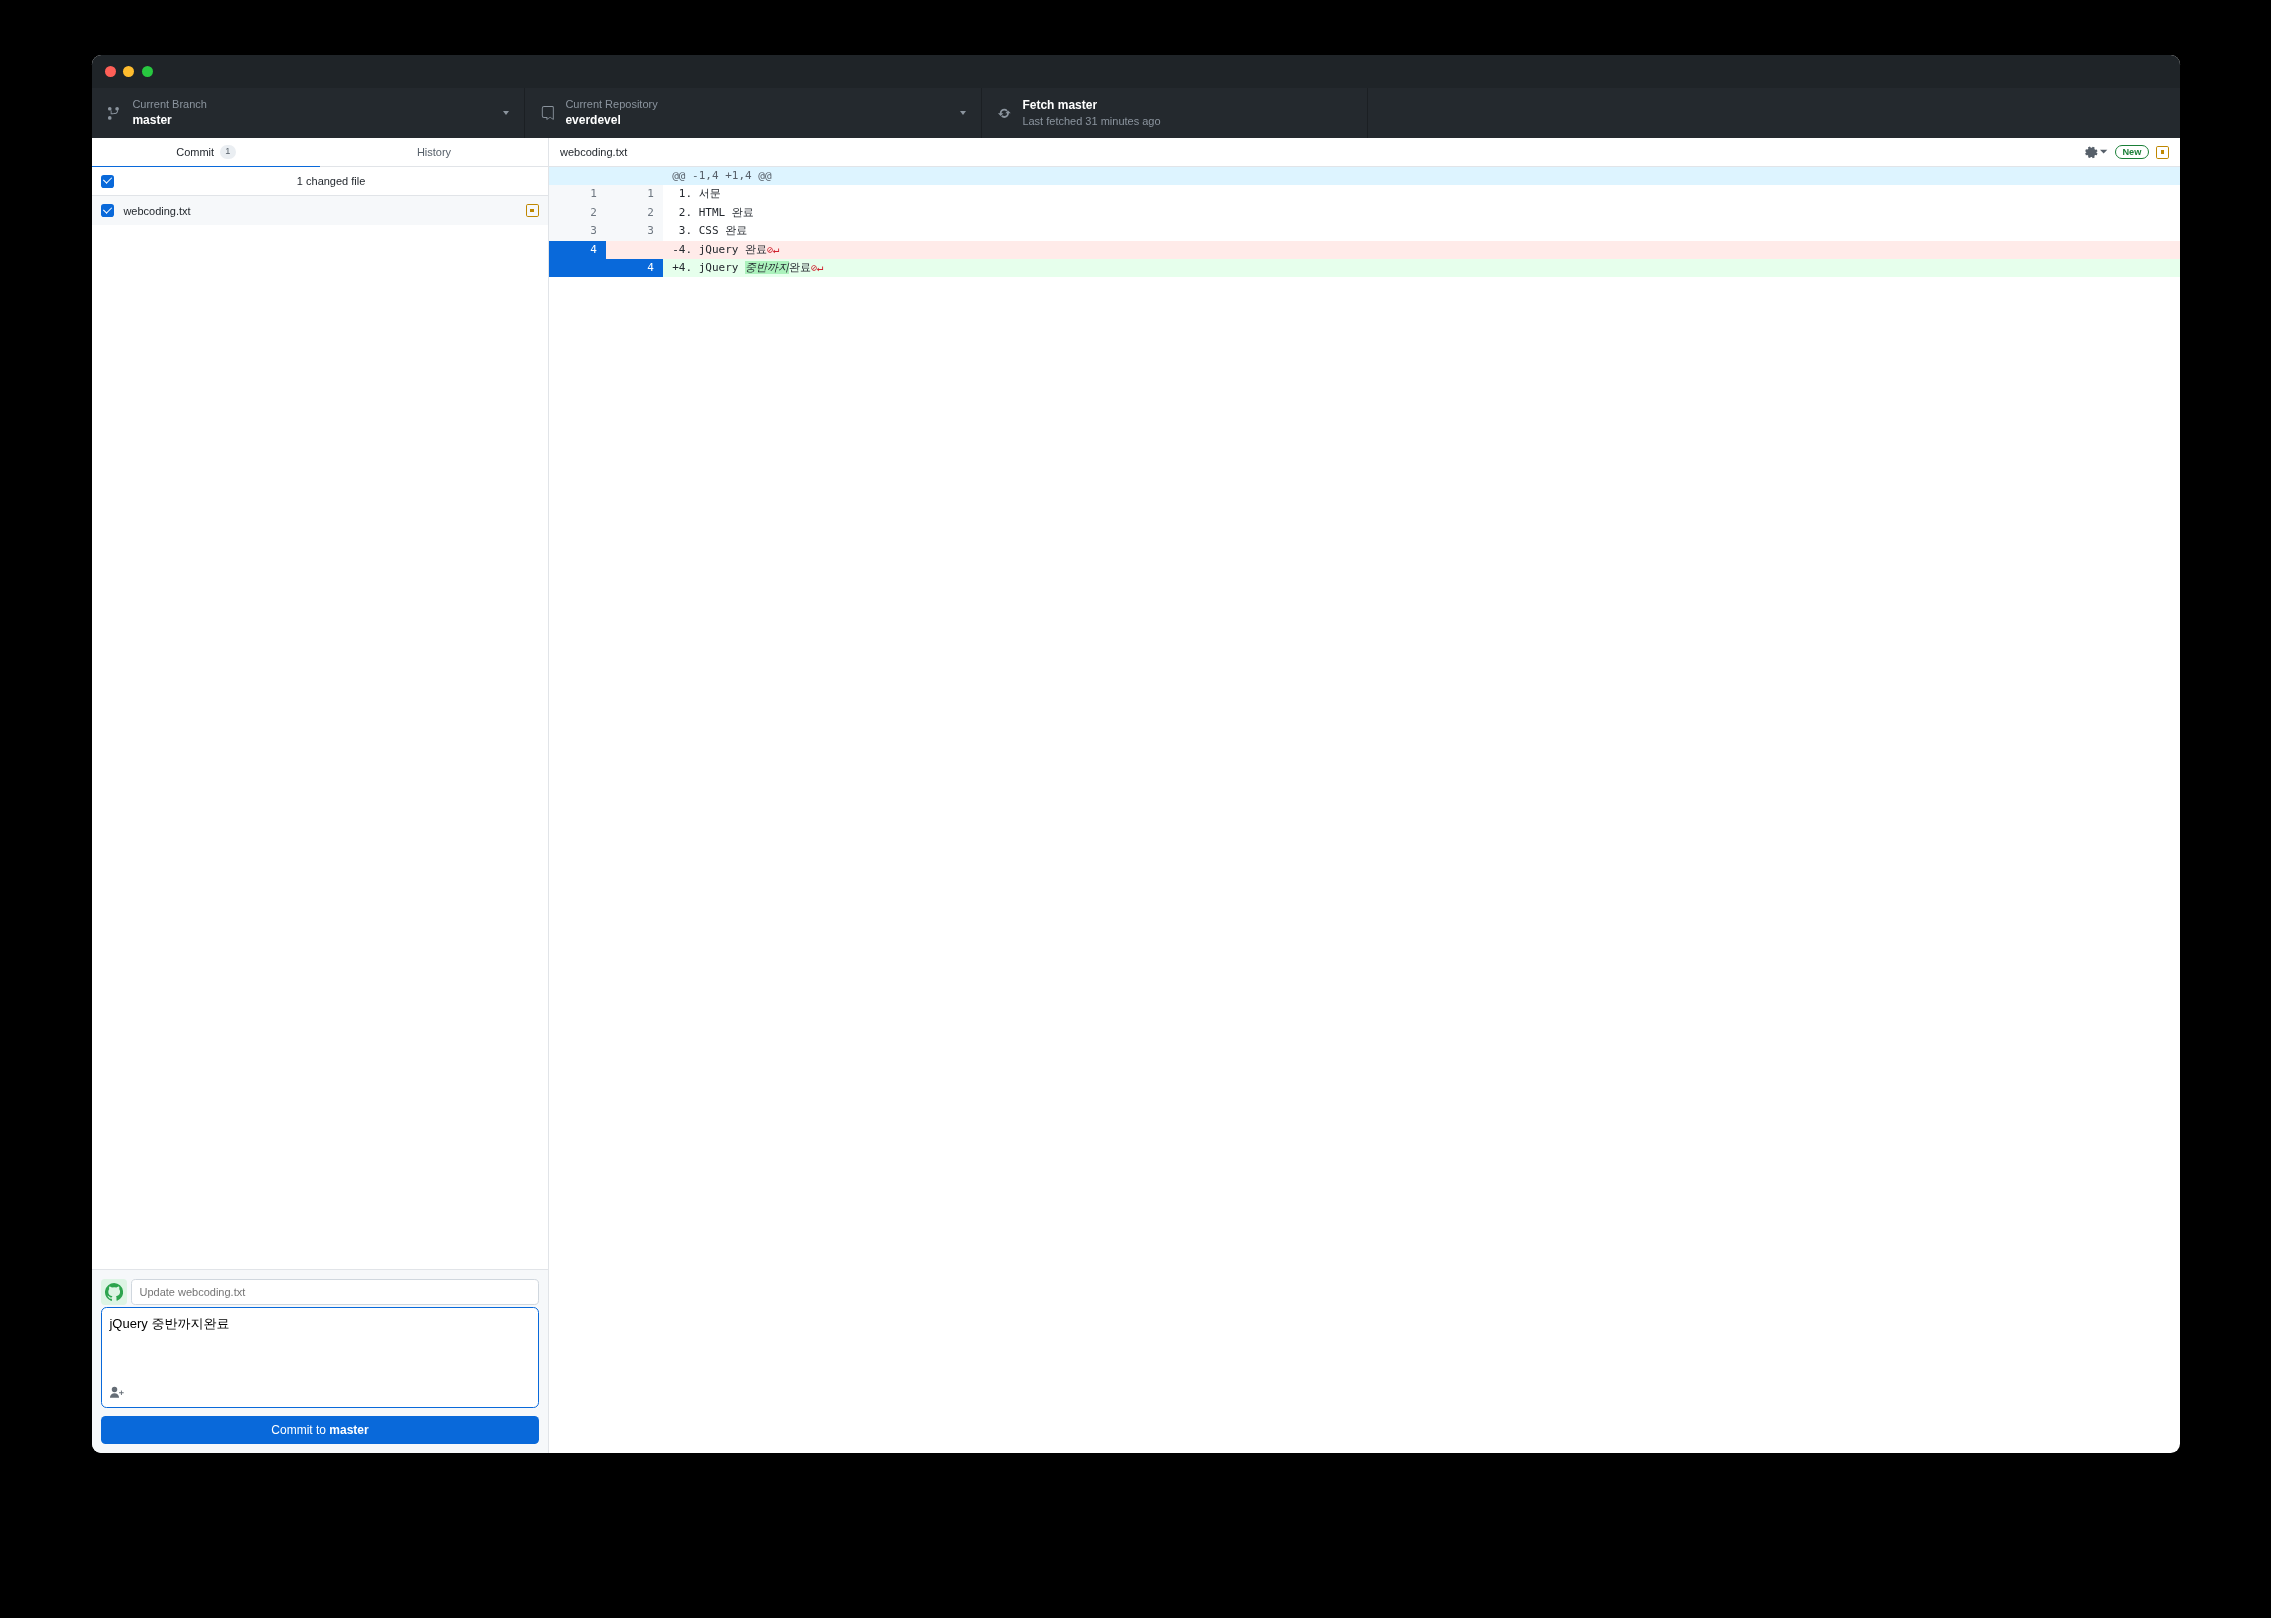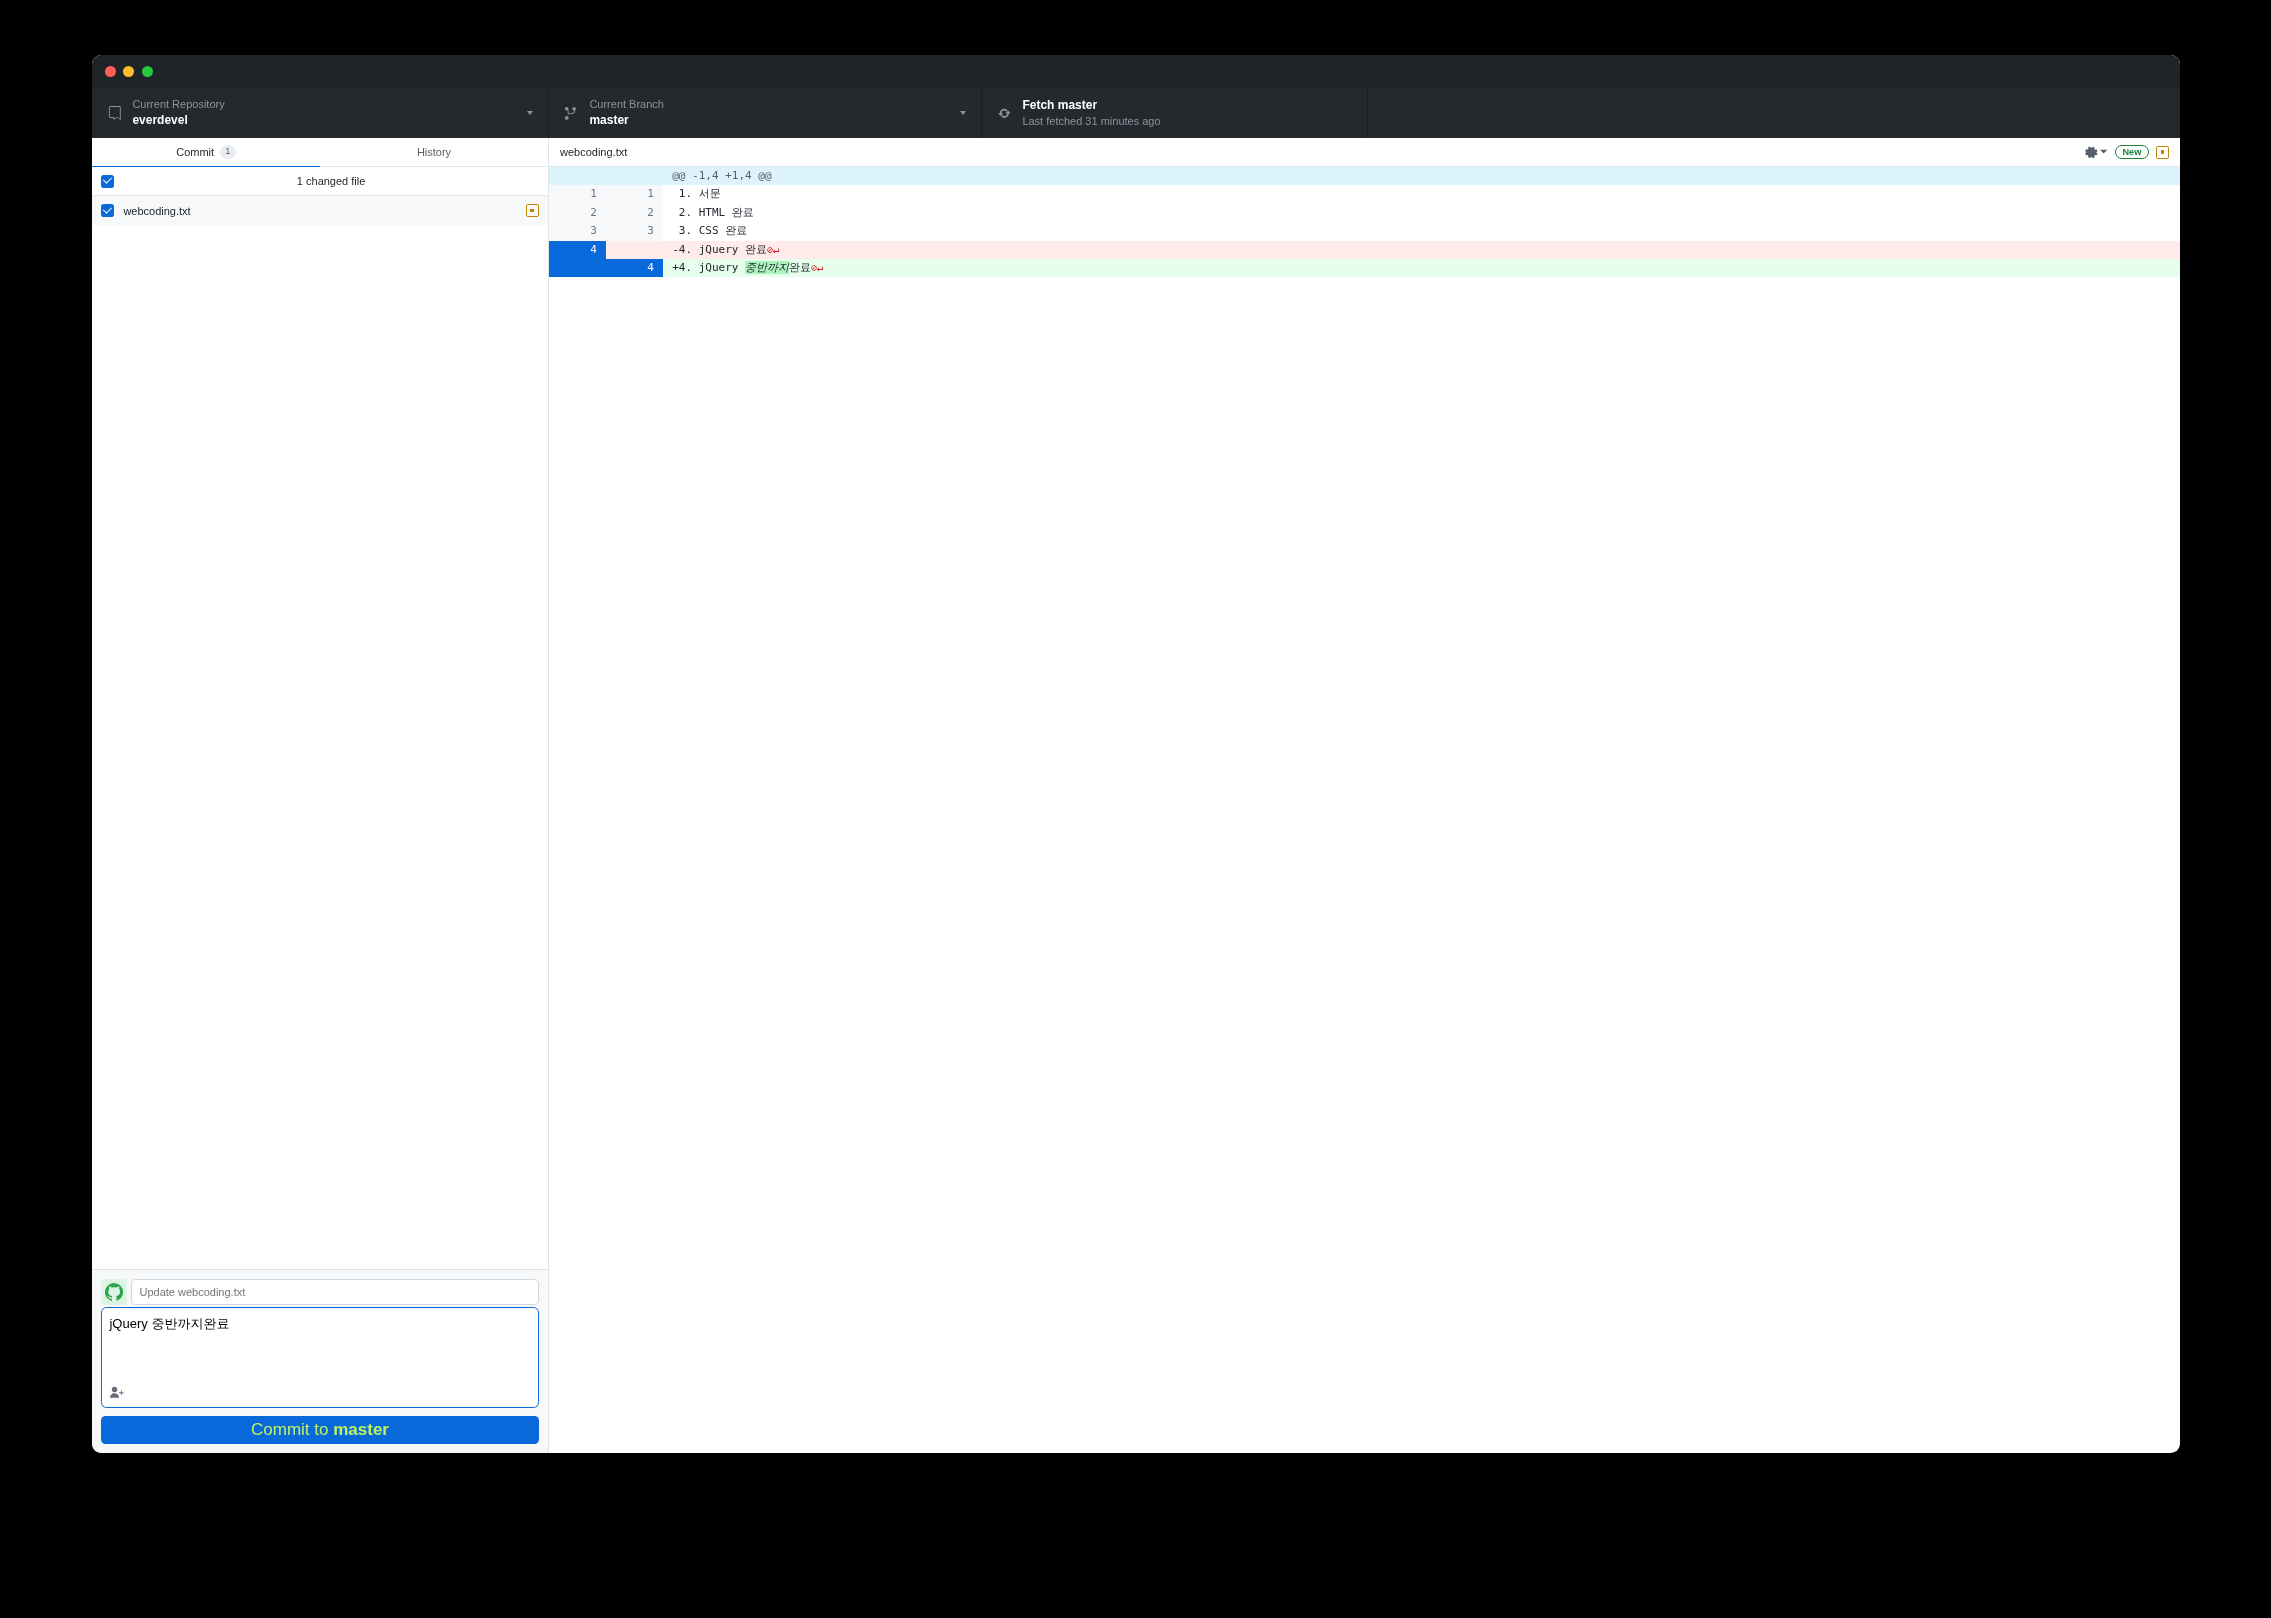--- a/index.html
+++ b/index.html
@@ -204,22 +204,22 @@
 .desc-footer {
   display: flex;
 }
 .coauthor-icon { width: 14.7px; height: 14.7px; color: #656d76; }
 .commit-btn {
   width: 100%;
   height: 27.5px;
   border: none;
   border-radius: 4.6px;
   background: #0969da;
-  color: #bef264;
-  font-size: 17px;
+  color: #ffffff;
+  font-size: 12px;
   cursor: pointer;
 }
 .commit-btn strong { font-weight: 700; }
 
 .main {
   flex: 1;
   display: flex;
   flex-direction: column;
   min-width: 0;
 }
@@ -278,37 +278,37 @@
 <div class="window">
   <div class="title-bar">
     <div class="traffic">
       <span class="tl-close"></span>
       <span class="tl-min"></span>
       <span class="tl-max"></span>
     </div>
   </div>
 
   <div class="toolbar">
+    <div class="tb-item tb-branch">
+      <svg class="tb-icon" viewBox="0 0 16 16" fill="currentColor">
+          <path d="M5 3a2 2 0 1 0-2 2 2 2 0 0 0 2-2zm8 0a2 2 0 1 0-2 2 2 2 0 0 0 2-2zM3 11a2 2 0 1 0 2 2 2 2 0 0 0-2-2zm1-6v4h1V5zm7 0c0 3-3 3-6 3v1c4 0 7 0 7-4z"></path>
+        </svg>
+      <div>
+        <div class="tb-label">Current Branch</div>
+        <div class="tb-value">master</div>
+      </div>
+      <span class="tb-caret"></span>
+    </div>
     <div class="tb-item tb-repo">
       <svg class="tb-icon" viewBox="0 0 16 16" fill="currentColor">
           <path d="M2 2.5A2.5 2.5 0 0 1 4.5 0h9A1.5 1.5 0 0 1 15 1.5v13a.5.5 0 0 1-.8.4L11 12.5l-3.2 2.4a.5.5 0 0 1-.8-.4V13H4.5A2.5 2.5 0 0 1 2 10.5v-8zM4.5 1A1.5 1.5 0 0 0 3 2.5v8A1.5 1.5 0 0 0 4.5 12H8v1.9l2.7-2a.5.5 0 0 1 .6 0l2.7 2V1.5a.5.5 0 0 0-.5-.5h-9z"></path>
         </svg>
       <div>
         <div class="tb-label">Current Repository</div>
         <div class="tb-value">everdevel</div>
-      </div>
-      <span class="tb-caret"></span>
-    </div>
-    <div class="tb-item tb-branch">
-      <svg class="tb-icon" viewBox="0 0 16 16" fill="currentColor">
-          <path d="M5 3a2 2 0 1 0-2 2 2 2 0 0 0 2-2zm8 0a2 2 0 1 0-2 2 2 2 0 0 0 2-2zM3 11a2 2 0 1 0 2 2 2 2 0 0 0-2-2zm1-6v4h1V5zm7 0c0 3-3 3-6 3v1c4 0 7 0 7-4z"></path>
-        </svg>
-      <div>
-        <div class="tb-label">Current Branch</div>
-        <div class="tb-value">master</div>
       </div>
       <span class="tb-caret"></span>
     </div>
     <div class="tb-item tb-fetch">
       <svg class="tb-icon" viewBox="0 0 16 16" fill="currentColor">
           <path d="M8 3a5 5 0 0 0-5 5H1l3 3 3-3H5a3 3 0 0 1 3-3 3 3 0 0 1 2.1.9l1.4-1.4A5 5 0 0 0 8 3zm4 2l-3 3h2a3 3 0 0 1-3 3 3 3 0 0 1-2.1-.9L4.5 11.5A5 5 0 0 0 8 13a5 5 0 0 0 5-5h2z"></path>
         </svg>
       <div>
         <div class="tb-value">Fetch master</div>
         <div class="tb-label">Last fetched 31 minutes ago</div>

